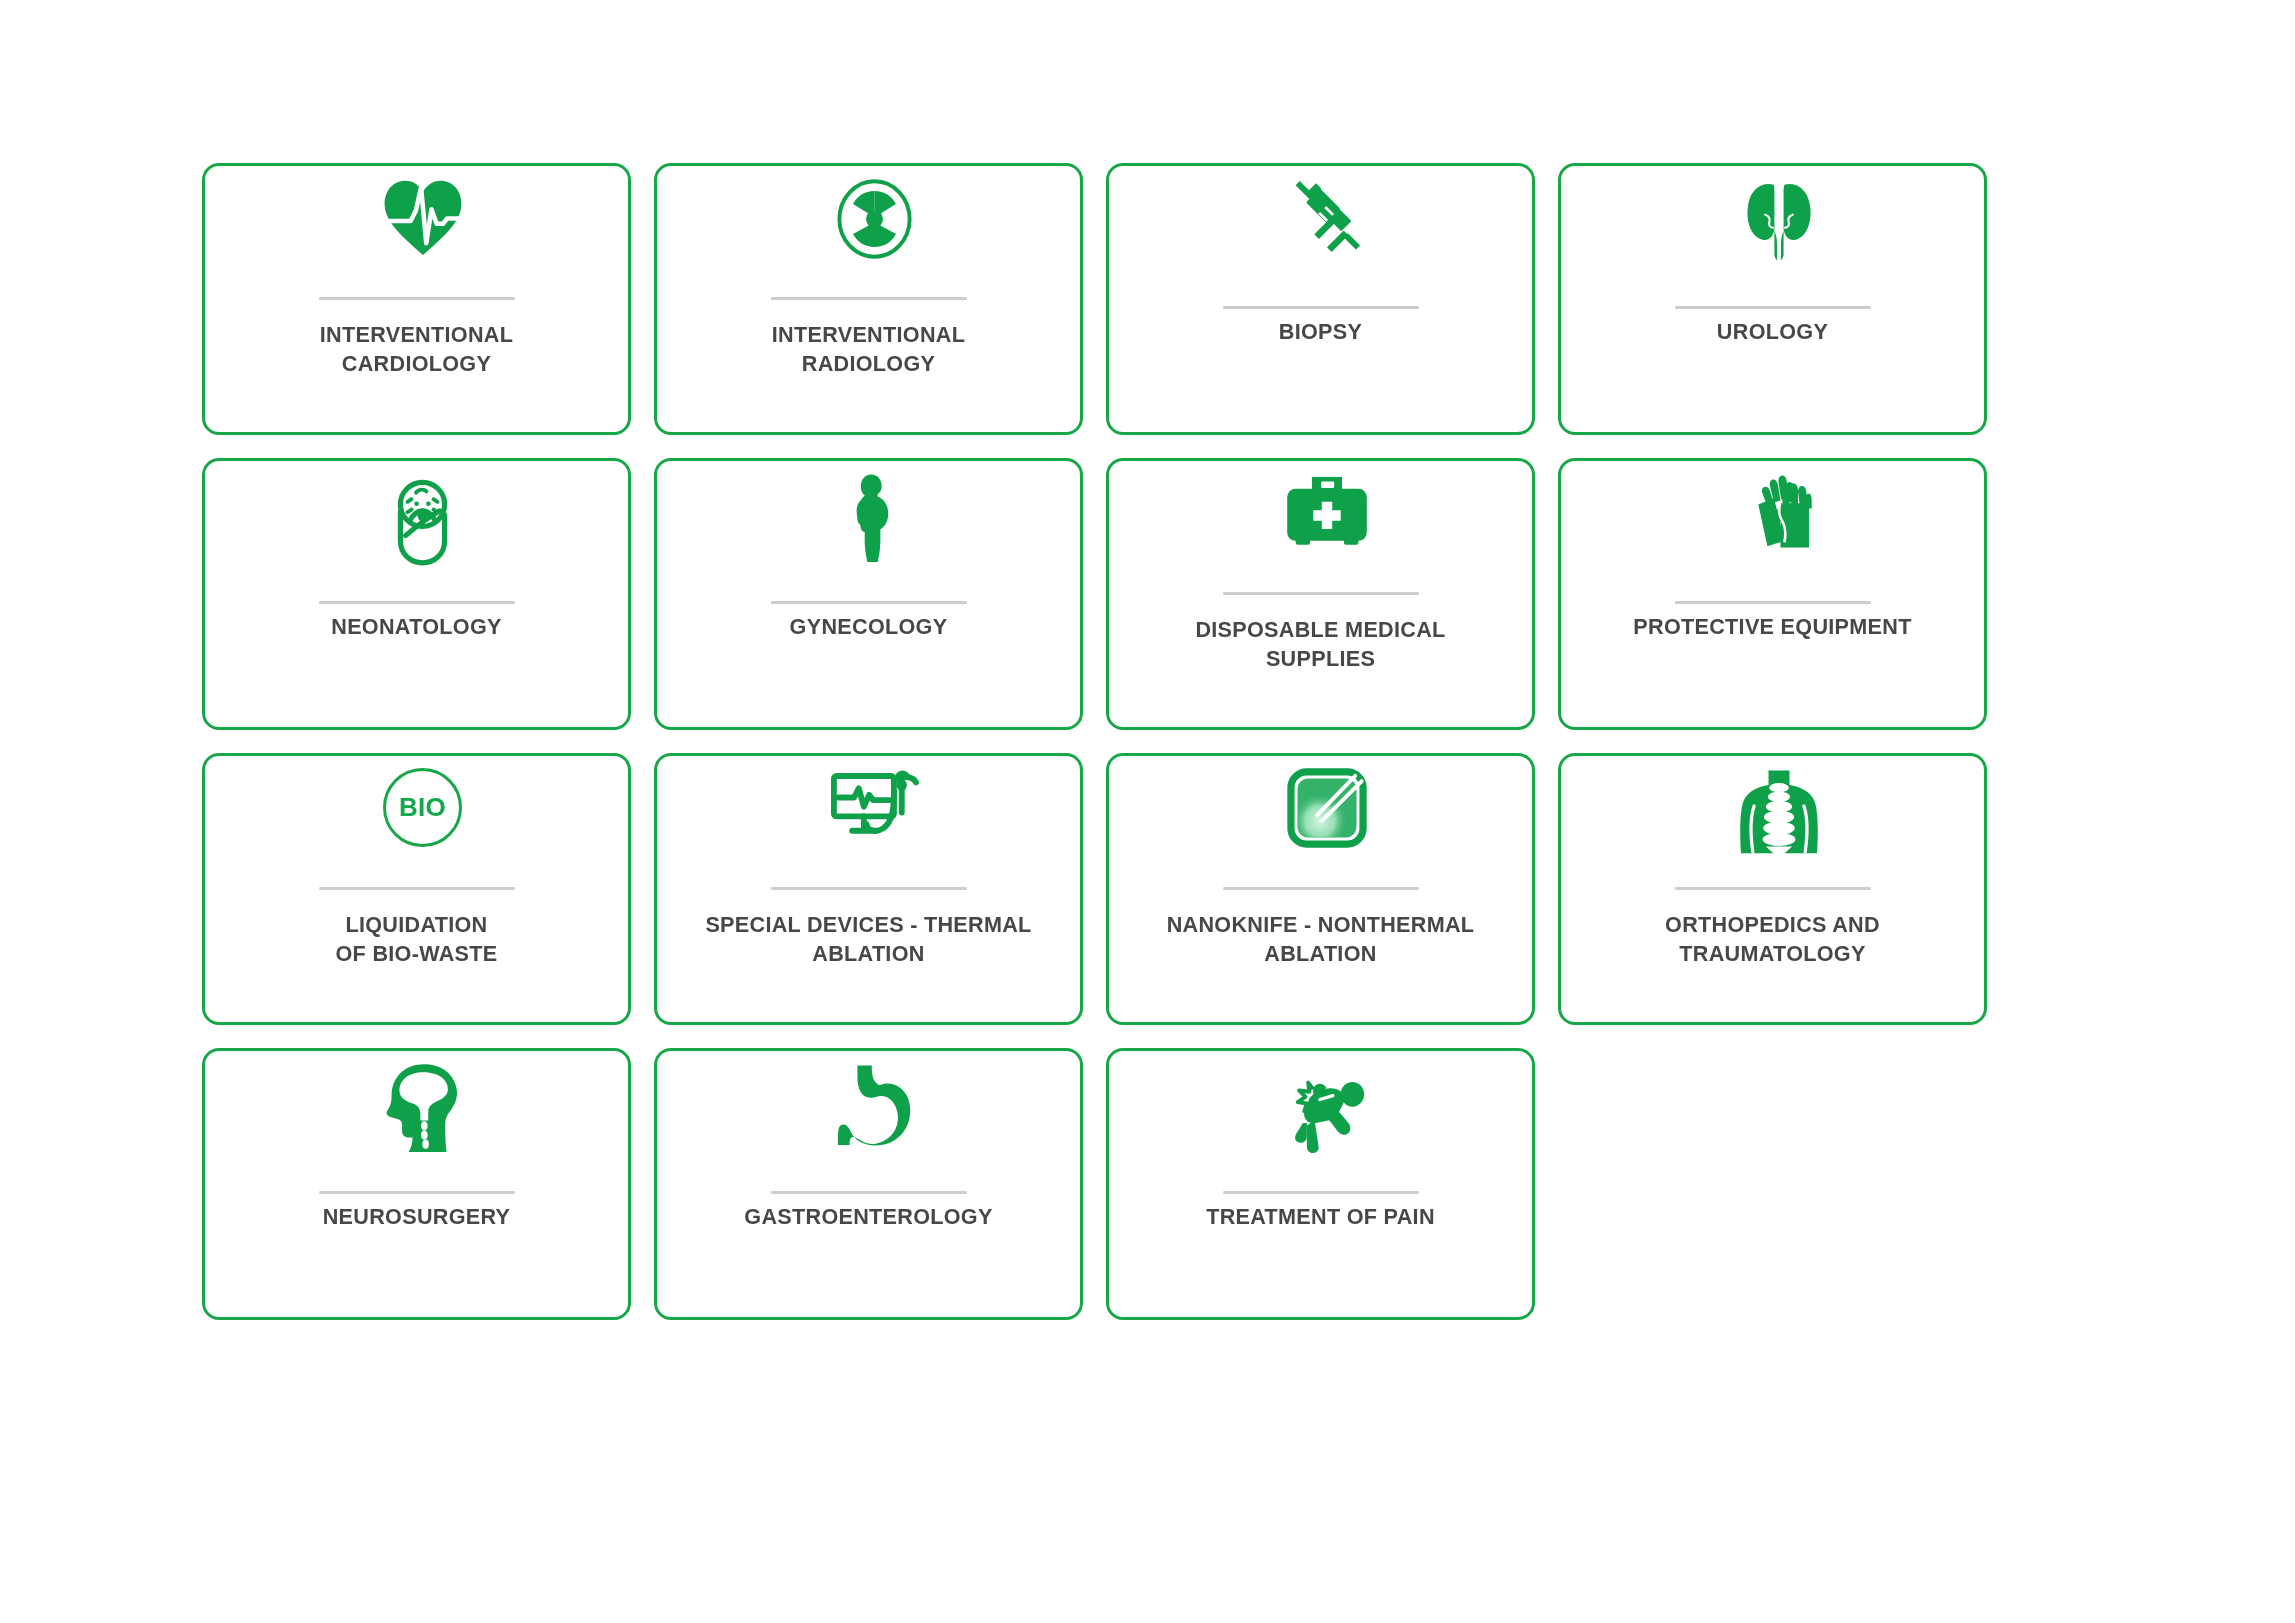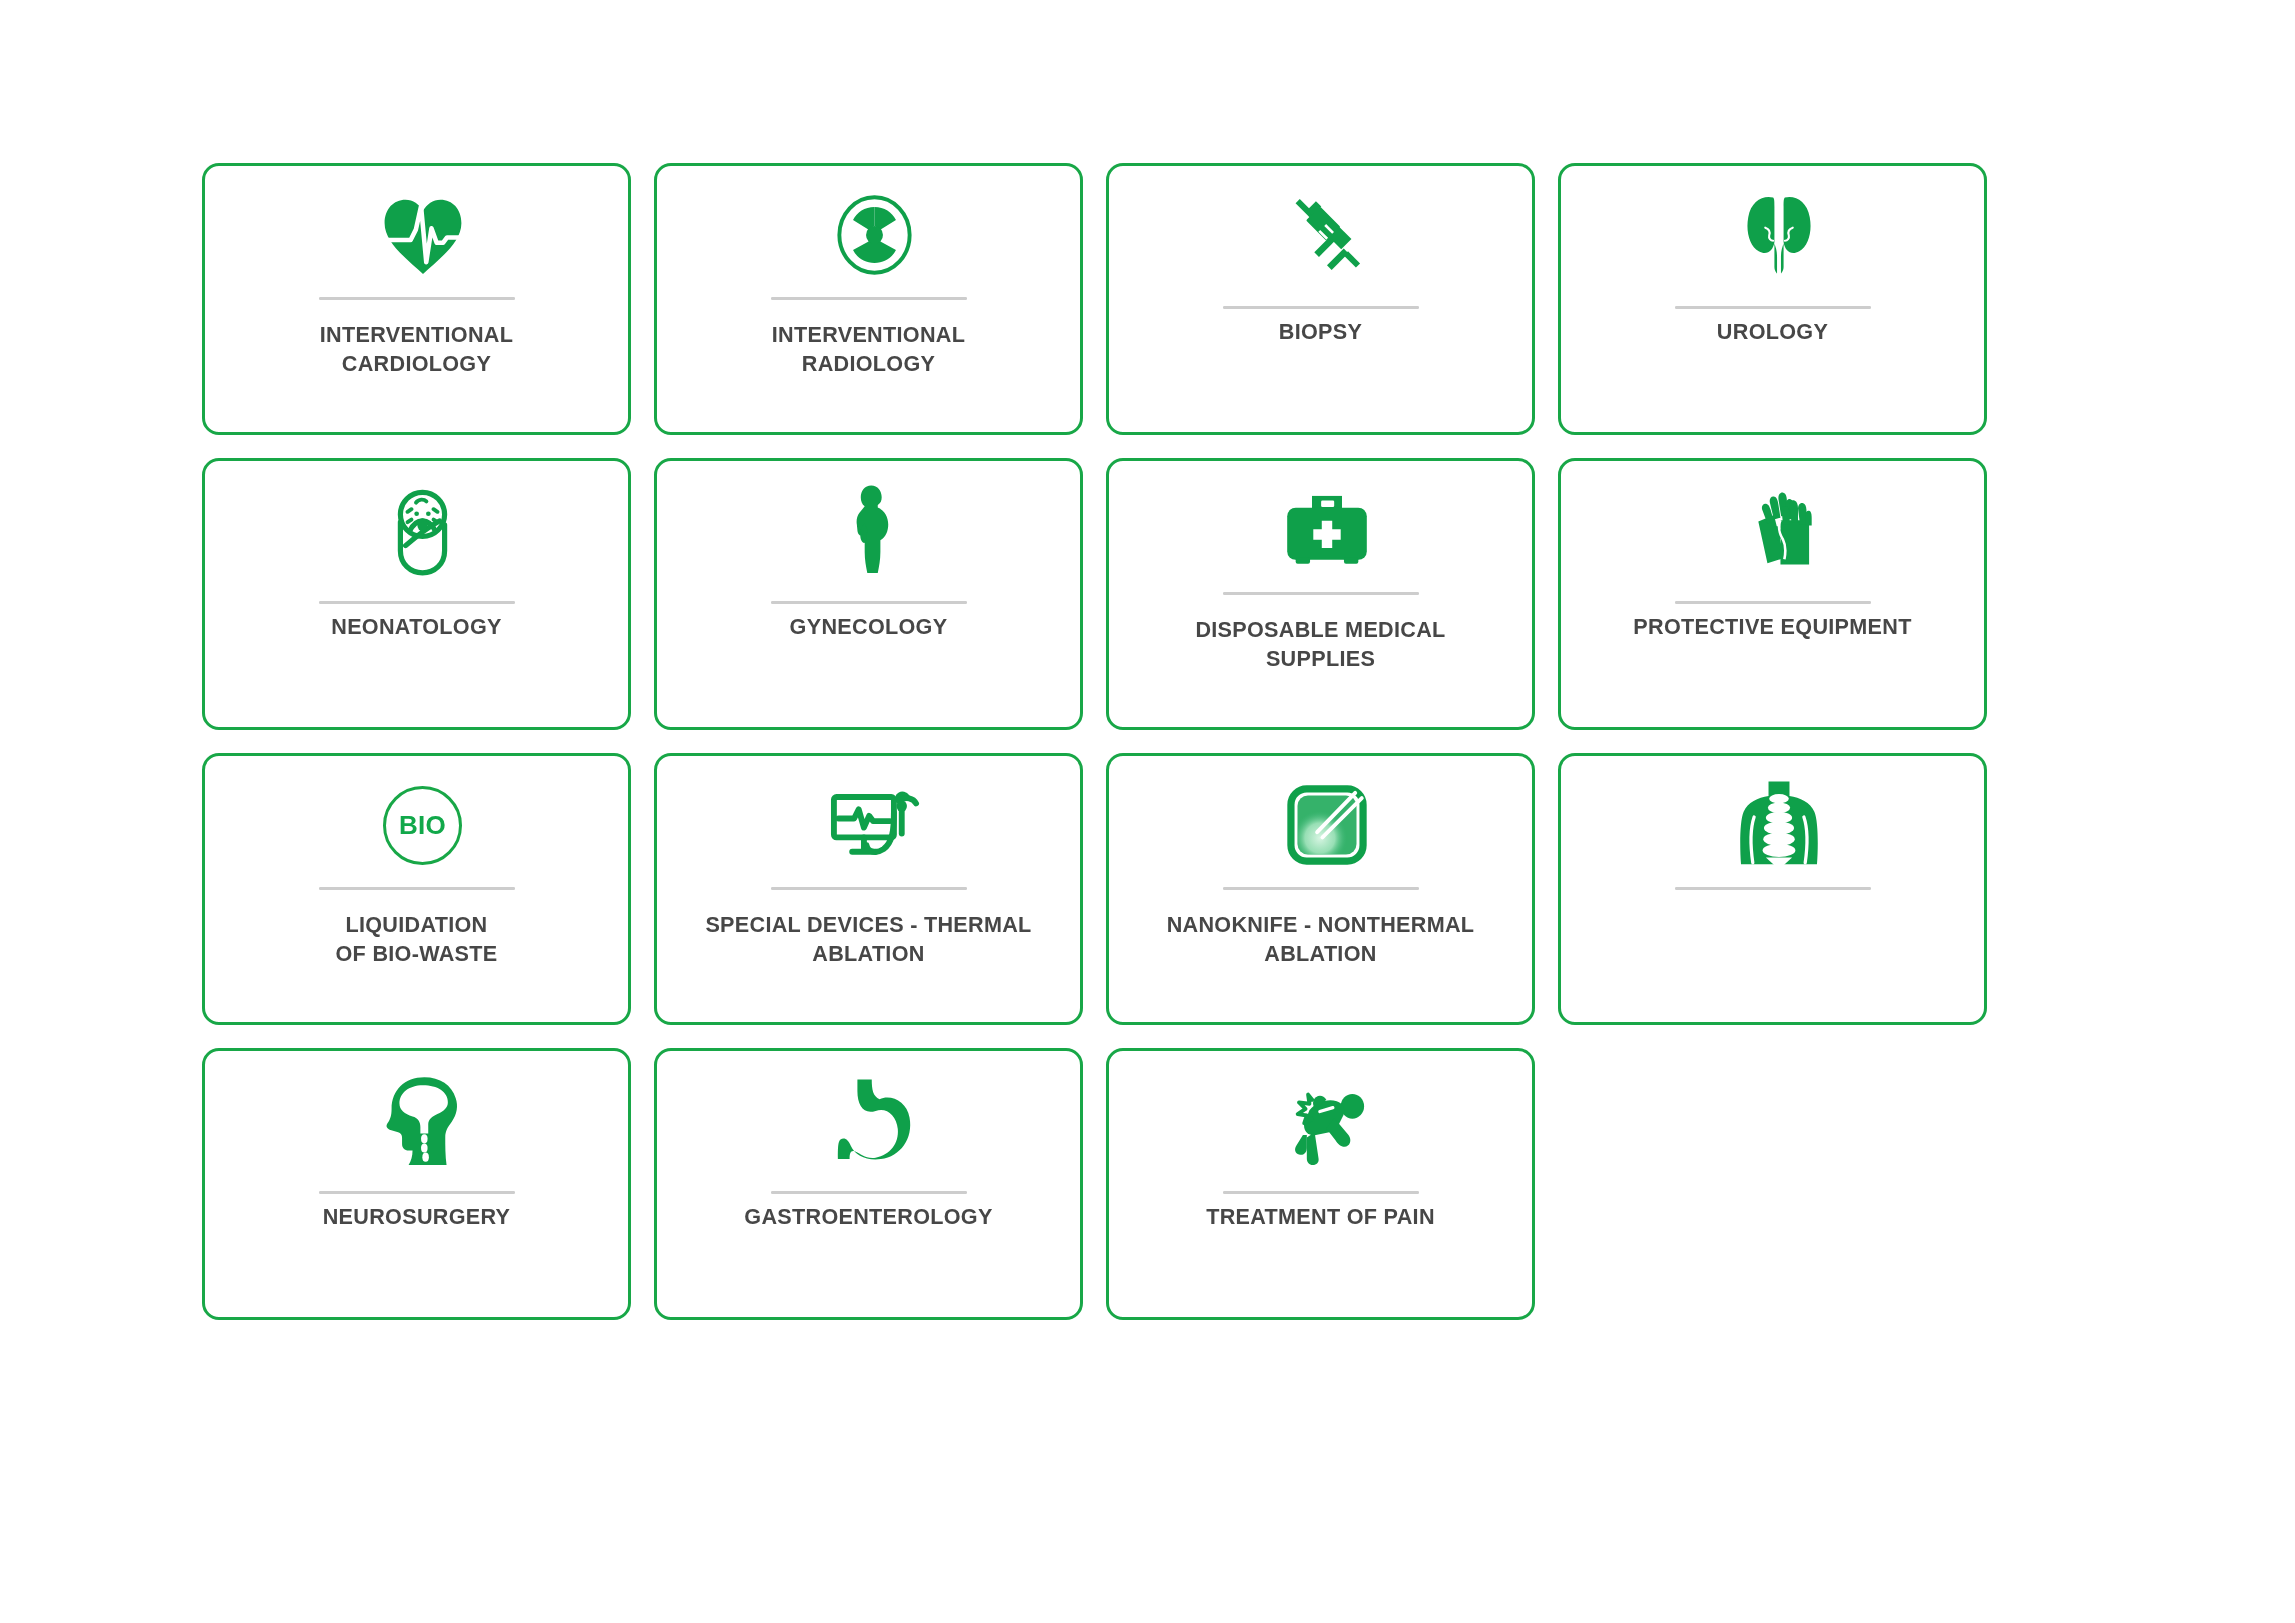--- a/index.html
+++ b/index.html
@@ -29,21 +29,20 @@
     display: flex;
     flex-direction: column;
     align-items: center;
   }
   .icon-wrap {
     position: absolute;
     left: 12px; right: 0;
     top: 11.8px;
     height: 115px;
     display: flex;
-    align-items: center;
     justify-content: center;
   }
   .icon-wrap svg { display: block; }
   .divider {
     position: absolute;
     left: 50%;
     transform: translateX(-50%);
     width: 196px;
     height: 2.6px;
     background: #cdcdcd;
@@ -306,20 +305,24 @@
       <ellipse cx="64" cy="44" rx="17" ry="8"></ellipse>
       <ellipse cx="64" cy="59" rx="20" ry="9"></ellipse>
       <ellipse cx="64" cy="75" rx="23" ry="10"></ellipse>
       <ellipse cx="64" cy="92" rx="24" ry="10"></ellipse>
       <ellipse cx="64" cy="109" rx="25" ry="10"></ellipse>
       <path d="M44 120 L84 120 L64 138 Z"></path>
     </g>
   </svg>
       </div>
       <div class="divider"></div>
+      <div class="label">
+        <div>ORTHOPEDICS AND</div>
+        <div>TRAUMATOLOGY</div>
+      </div>
     </div>
     <div class="card one">
       <div class="icon-wrap">
         <svg width="76" height="89" viewBox="0 0 116 136">
     <path fill="#0fa04a" d="M60 2 C30 2 10 22 10 50 C10 60 8 66 4 72 C1 76 2 80 7 82 L20 86 C24 87 26 90 26 94 L26 104 C26 110 30 114 36 114 L42 114 C42 122 40 130 36 136 L94 136 C92 122 92 106 92 94 C92 84 96 78 102 70 C110 58 112 46 108 34 C102 14 84 2 60 2 Z"></path>
     <path fill="#ffffff" d="M58 14 C36 14 22 26 22 42 C22 52 30 58 42 62 C50 64 54 70 54 78 L54 88 L66 88 L66 74 C66 66 72 62 80 58 C90 54 96 48 96 40 C96 24 80 14 58 14 Z"></path>
     <g fill="#ffffff">
       <ellipse cx="60" cy="96" rx="5" ry="7"></ellipse>
       <ellipse cx="60" cy="110" rx="5" ry="7"></ellipse>
       <ellipse cx="62" cy="124" rx="5" ry="7"></ellipse>

